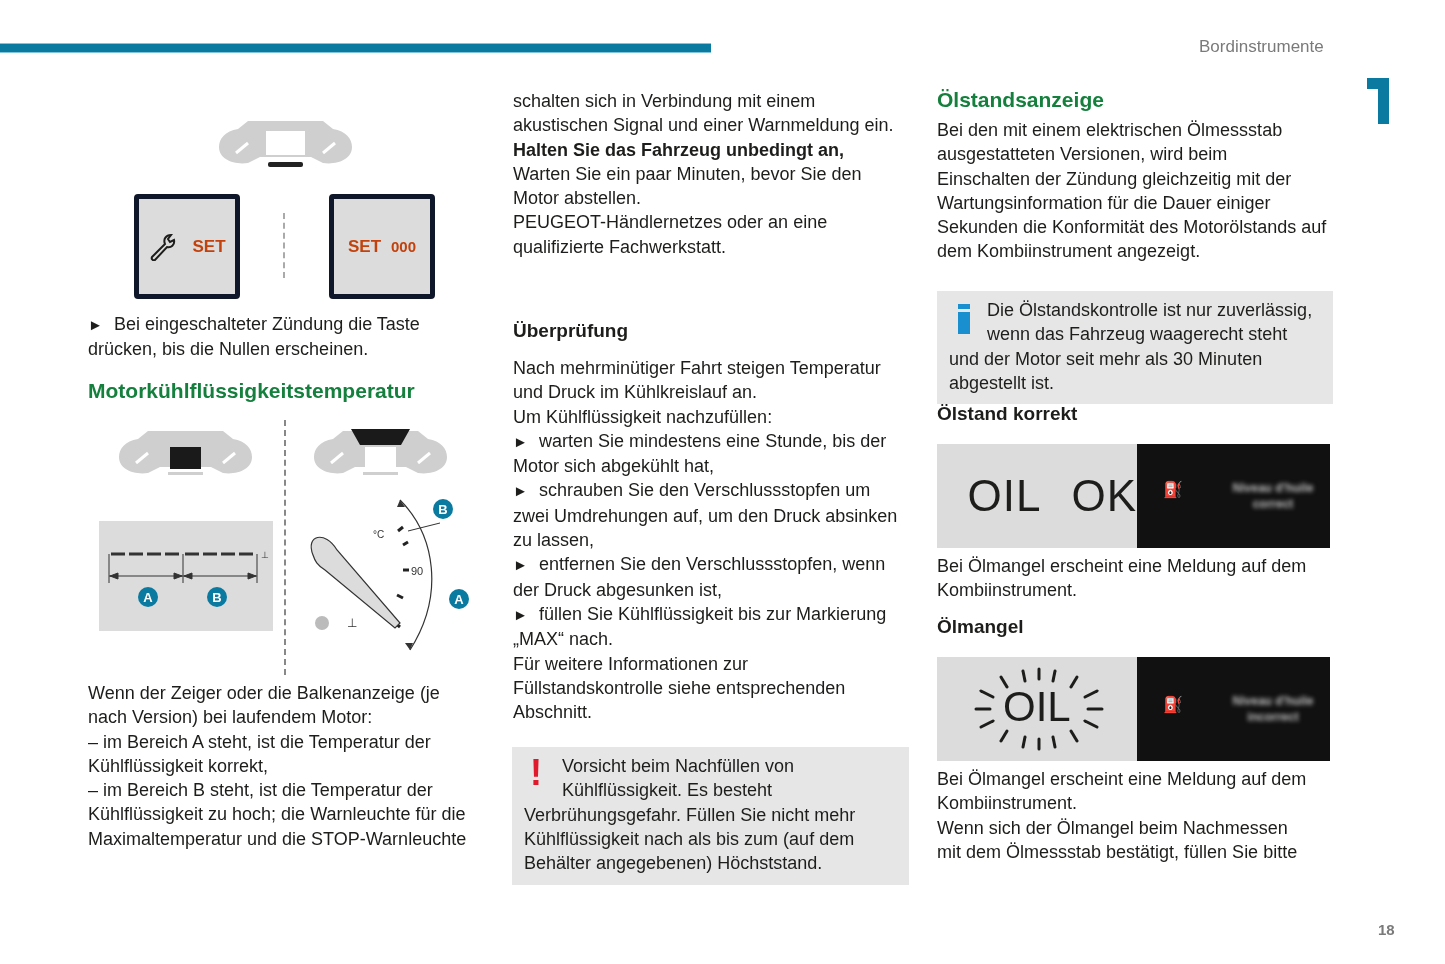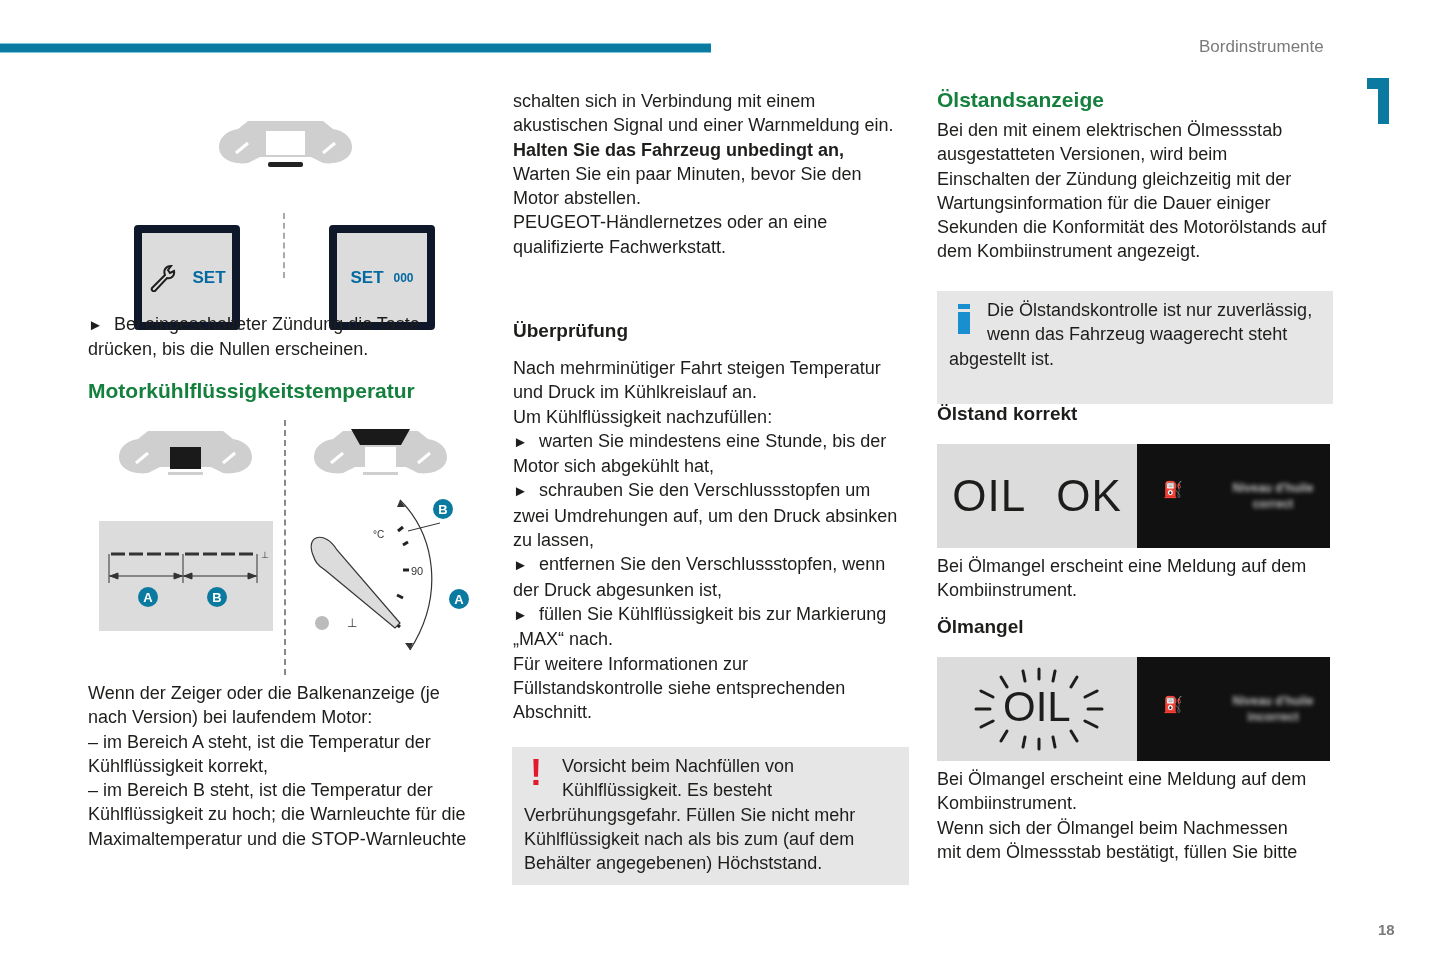--- a/index.html
+++ b/index.html
@@ -9,22 +9,22 @@
   .topbar { left: 0; top: 43px; width: 711px; height: 10px; background: #0a7aa0; border-top: 1px solid #7fc6dd; border-bottom: 1px solid #7fc6dd; }
   .header-title { left: 1199px; top: 37px; font-size: 17px; color: #7a7a7a; }
   .chapter-num { left: 1365px; top: 76px; width: 30px; height: 50px; }
   .page-num { left: 1378px; top: 921px; font-size: 15px; color: #7a7a7a; font-weight: bold; }
   .text { font-size: 18px; line-height: 24.3px; color: #1d1d1b; }
   .h2 { font-size: 21px; font-weight: bold; color: #15803d; }
   .h3 { font-size: 19px; font-weight: bold; color: #1d1d1b; }
   .bullet { font-size: 15px; display: inline-block; width: 26px; }
   .box-grey { background: #e6e6e6; margin-top: 22px; }
   .warn-mark { color: #e01a2c; font-weight: bold; }
-  .set-btn { background: #dcdcdc; border: 8px solid #0f172a; border-radius: 4px; display: flex; align-items: center; justify-content: center; font-weight: bold; font-size: 17px; color: #0369a1; margin-top: 31px; }
-  .oil-panel-left { background: #dcdcdc; display: flex; align-items: center; justify-content: center; }
+  .set-btn { background: #dcdcdc; border: 5px solid #0f172a; border-radius: 4px; display: flex; align-items: center; justify-content: center; font-weight: bold; font-size: 17px; color: #c2410c; }
+  .oil-panel-left { background: #dcdcdc; display: flex; align-items: center; justify-content: flex-end; }
   .oil-panel-right { background: #111111; }
   .blur-text { color: #bdbdbd; font-size: 12px; font-weight: bold; filter: blur(2.2px); text-align: center; line-height: 16px; }
   b { font-weight: normal; }
 </style>
 </head>
 <body>
 
 <div class="abs topbar"></div>
 <div class="abs header-title">Bordinstrumente</div>
 <svg class="abs chapter-num" viewBox="0 0 30 50">
@@ -42,21 +42,21 @@
 
 <div class="abs set-btn" style="left:134px;top:194px;width:106px;height:105px">
   <svg width="32" height="28" viewBox="0 0 32 28" style="margin-right:12px">
     <path d="M4,24 L17,11 C15,6 18,2 23,2 L20,6 L22,9 L26,7 C27,12 23,15 19,14 L7,27 C5,28 3,26 4,24 Z" fill="none" stroke="#1d1d1b" stroke-width="2"></path>
   </svg>
   <span>SET</span>
 </div>
 <div class="abs" style="left:283px;top:213px;width:2px;height:65px;border-left:2px dashed #aaa"></div>
 <div class="abs set-btn" style="left:329px;top:194px;width:106px;height:105px">
   <span style="margin-right:10px">SET</span>
-  <span style="font-size:12px">000</span>
+  <span style="font-size:15px">000</span>
 </div>
 
 <div class="abs text" style="left:88px;top:312px;width:400px">
   <span class="bullet">►</span><span>Bei eingeschalteter Zündung die Taste drücken, bis die Nullen erscheinen.</span>
 </div>
 
 <div class="abs h2" style="left:88px;top:379px">Motorkühlflüssigkeitstemperatur</div>
 
 <svg class="abs" style="left:118px;top:425px;width:135px;height:55px" viewBox="0 0 135 55">
   <path d="M30,6 L105,6 L115,14 C128,16 134,24 134,32 C134,44 120,50 105,48 L93,42 L42,42 L30,48 C15,50 1,44 1,32 C1,24 7,16 20,14 Z" fill="#cfcfcf"></path>
@@ -187,20 +187,21 @@
   <div>dem Kombiinstrument angezeigt.</div>
 </div>
 
 <div class="abs box-grey text" style="left:937px;top:269px;width:396px;height:113px;padding:7px 12px">
   <svg class="abs" style="left:21px;top:13px" width="12" height="30" viewBox="0 0 12 30">
     <rect x="0" y="0" width="12" height="5" fill="#1a8fd0"></rect>
     <rect x="0" y="8" width="12" height="22" fill="#1a8fd0"></rect>
   </svg>
   <div style="padding-left:38px">Die Ölstandskontrolle ist nur zuverlässig,</div>
   <div style="padding-left:38px">wenn das Fahrzeug waagerecht steht</div>
+  <div>und der Motor seit mehr als 30 Minuten</div>
   <div>abgestellt ist.</div>
 </div>
 
 <div class="abs h3" style="left:937px;top:403px">Ölstand korrekt</div>
 <div class="abs" style="left:937px;top:444px;width:393px;height:104px;display:flex">
   <div class="oil-panel-left" style="width:200px;height:104px;font-size:44px;color:#1d1d1b;letter-spacing:1px">
     <span>OIL</span>
       <span style="display:inline-block;width:30px"></span>
       <span>OK</span>
   </div>

